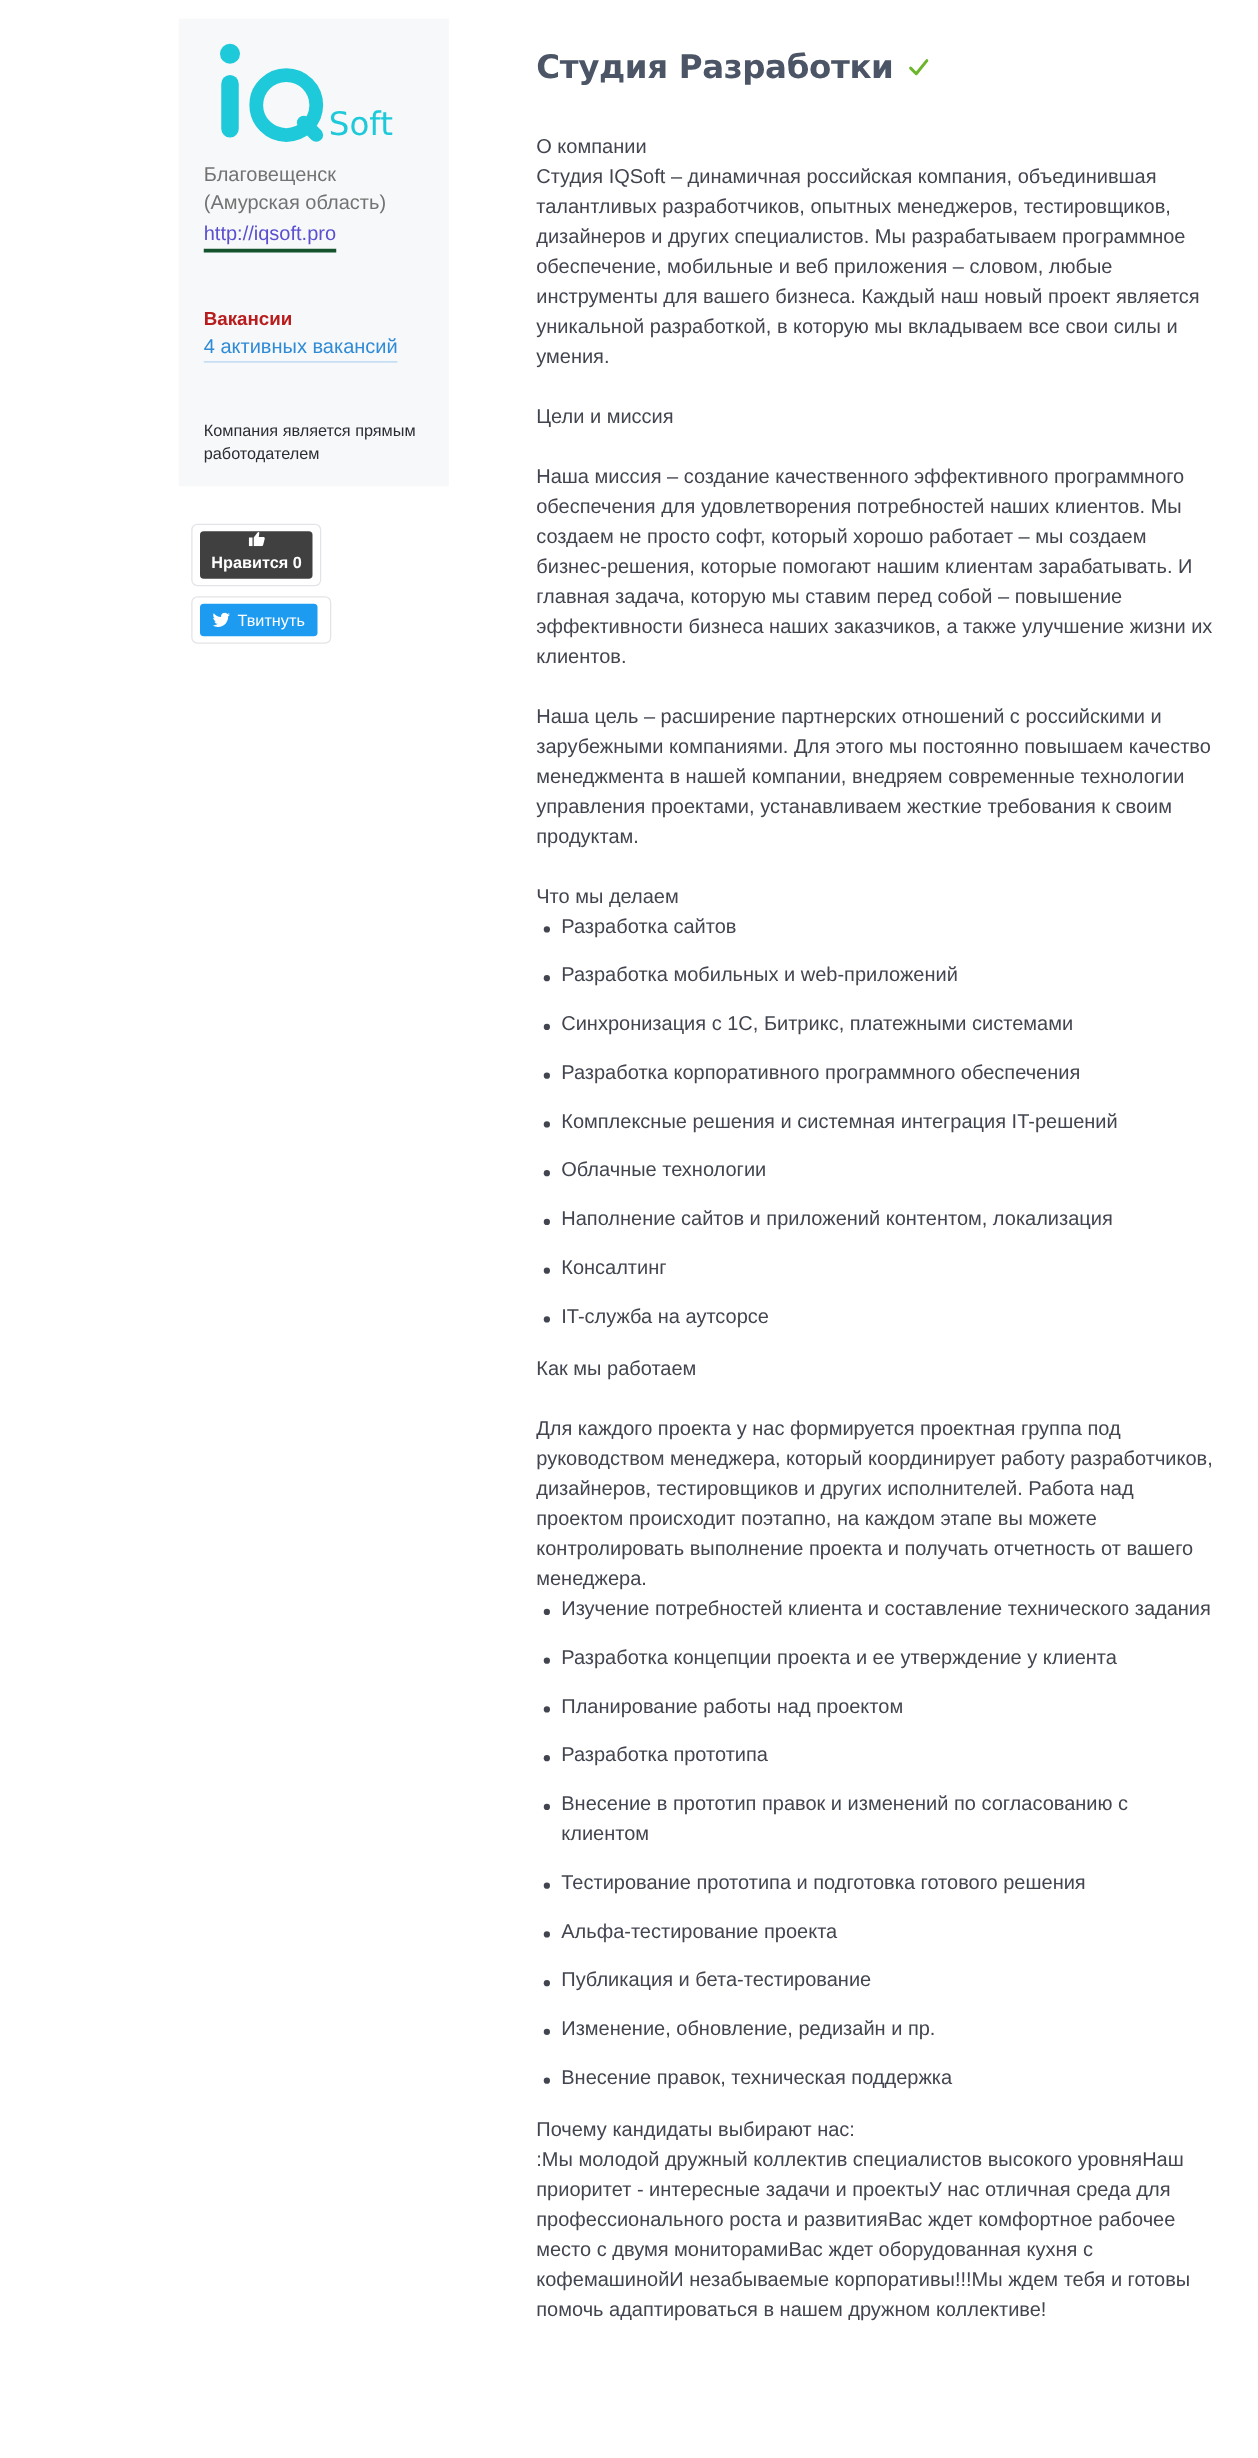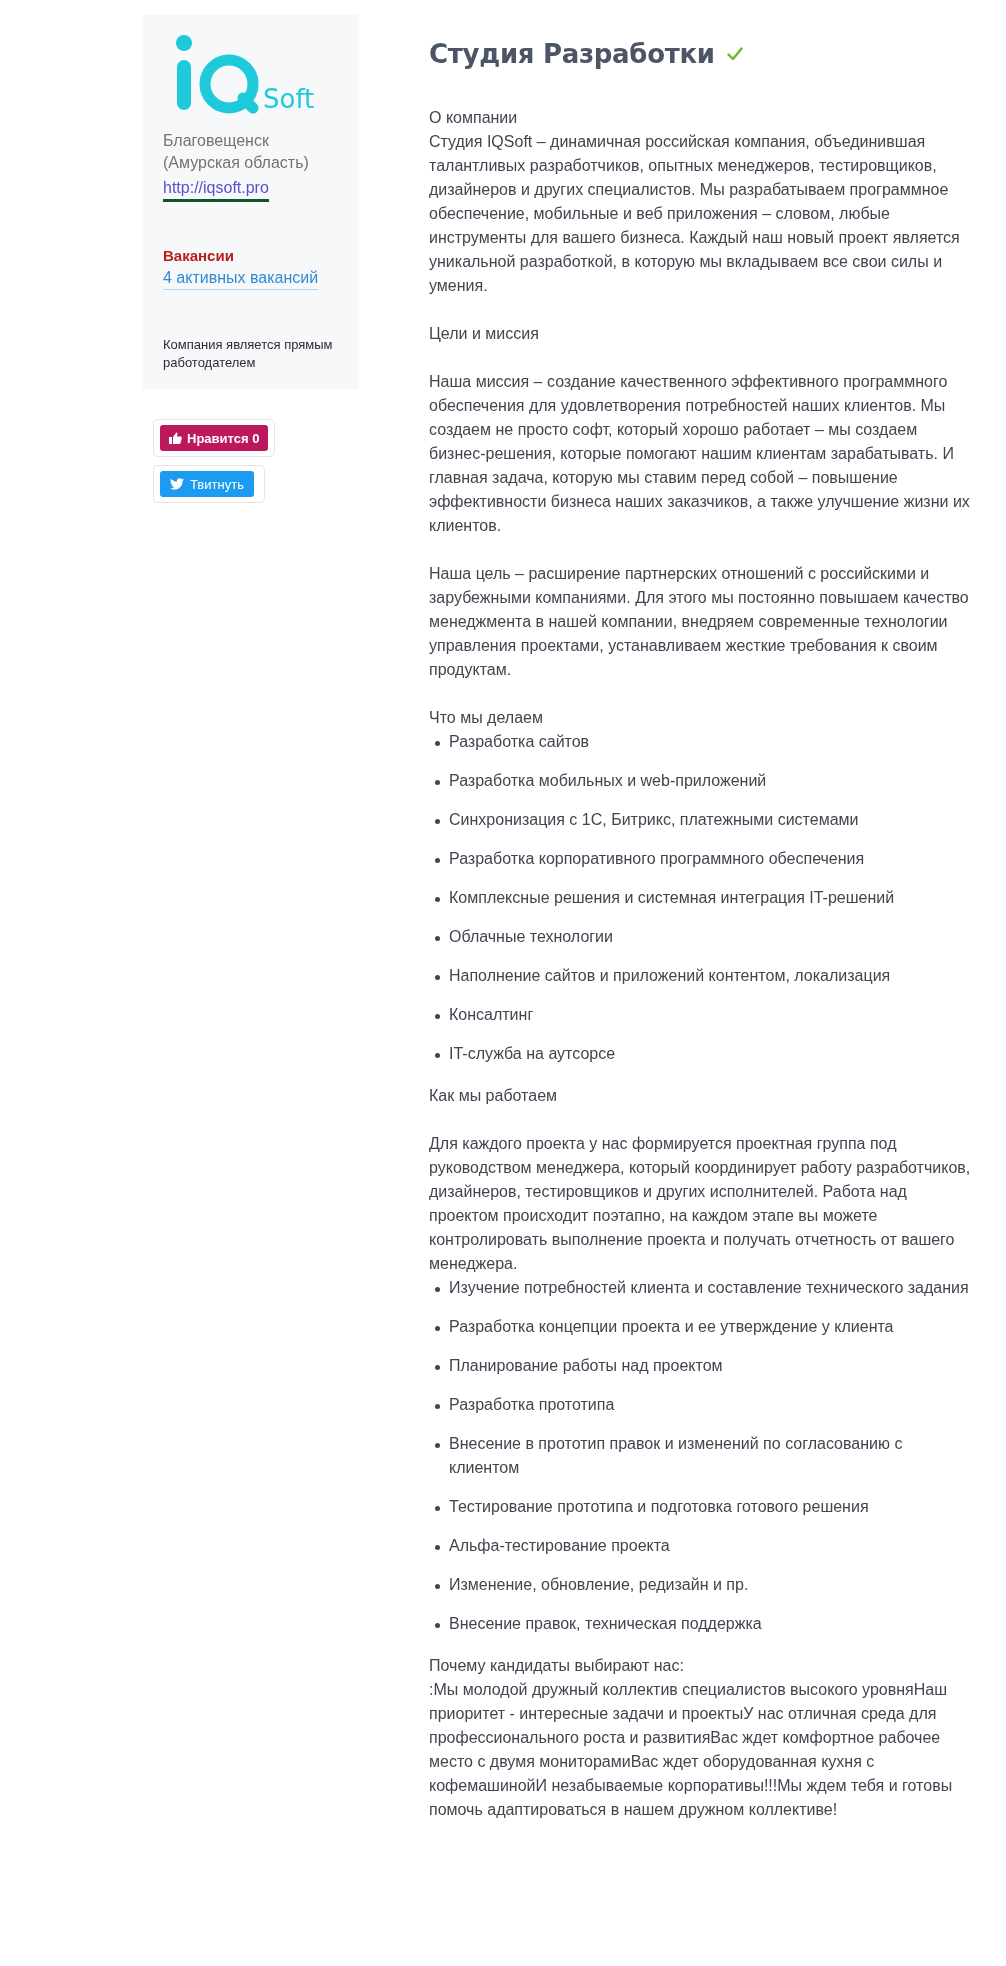--- a/index.html
+++ b/index.html
@@ -13,21 +13,21 @@
     .logo svg { display: block; }
     .city { margin-top: 15px; font-size: 16px; line-height: 22px; color: #737373; }
     .site-link { display: inline-block; margin-top: 4px; font-size: 16px; line-height: 20px; color: #5a4fcf; text-decoration: none; border-bottom: 3px solid #14532d; padding-bottom: 1px; }
     .vac-title { margin-top: 44px; font-size: 15px; font-weight: bold; color: #b91c1c; line-height: 20px; }
     .vac-link { display: inline-block; margin-top: 2px; font-size: 16px; line-height: 20px; color: #2f8bd6; text-decoration: none; border-bottom: 1px solid #b4d6f1; padding-bottom: 1px; }
     .employer { margin-top: 46px; font-size: 13px; line-height: 18px; color: #2b2d33; }
 
     .social { margin-top: 30px; margin-left: 10px; }
     .social-box { display: inline-block; border: 1px solid #e3e4e8; border-radius: 5px; padding: 5px 6px; background: #fff; }
     .social-box + .social-box { margin-top: 8px; display: block; width: 112px; }
-    .fb-btn { display: flex; align-items: center; gap: 5px; background: #be185d; color: #fff; font-size: 13px; font-weight: bold; height: 26px; padding: 0 9px; border-radius: 3px; border: none; cursor: pointer; font-family: "Liberation Sans", sans-serif; }
+    .fb-btn { display: flex; align-items: center; gap: 5px; background: #404040; color: #fff; font-size: 13px; font-weight: bold; height: 38px; padding: 0 9px; border-radius: 3px; border: none; cursor: pointer; font-family: "Liberation Sans", sans-serif; flex-direction: column; }
     .tw-btn { display: flex; align-items: center; gap: 6px; background: #1d9bf0; color: #fff; font-size: 13px; height: 26px; padding: 0 10px; border-radius: 3px; border: none; cursor: pointer; font-family: "Liberation Sans", sans-serif; }
     .fb-btn svg, .tw-btn svg { display: block; }
 
     
     .main { position: absolute; left: 429px; top: 36px; width: 545px; }
     .title-row { display: flex; align-items: center; }
     .title { font-family: "DejaVu Sans", sans-serif; font-size: 26px; font-weight: bold; color: #4c5566; letter-spacing: -0.3px; line-height: 36px; }
     .verified { margin-left: 12px; display: inline-flex; }
 
     .content { margin-top: 34px; font-size: 16px; line-height: 24px; color: #42454f; }
@@ -117,20 +117,21 @@
     <div class="gap"></div>
     <p>Для каждого проекта у нас формируется проектная группа под руководством менеджера, который координирует работу разработчиков, дизайнеров, тестировщиков и других исполнителей. Работа над проектом происходит поэтапно, на каждом этапе вы можете контролировать выполнение проекта и получать отчетность от вашего менеджера.</p>
     <ul class="items">
       <li>Изучение потребностей клиента и составление технического задания</li>
       <li>Разработка концепции проекта и ее утверждение у клиента</li>
       <li>Планирование работы над проектом</li>
       <li>Разработка прототипа</li>
       <li>Внесение в прототип правок и изменений по согласованию с клиентом</li>
       <li>Тестирование прототипа и подготовка готового решения</li>
       <li>Альфа-тестирование проекта</li>
+      <li>Публикация и бета-тестирование</li>
       <li>Изменение, обновление, редизайн и пр.</li>
       <li>Внесение правок, техническая поддержка</li>
     </ul>
     <div class="gap" style="height:18px"></div>
     <p>Почему кандидаты выбирают нас:</p>
     <p>:Мы молодой дружный коллектив специалистов высокого уровняНаш приоритет - интересные задачи и проектыУ нас отличная среда для профессионального роста и развитияВас ждет комфортное рабочее место с двумя мониторамиВас ждет оборудованная кухня с кофемашинойИ незабываемые корпоративы!!!Мы ждем тебя и готовы помочь адаптироваться в нашем дружном коллективе!</p>
   </div>
 </main>
 
 </body></html>

